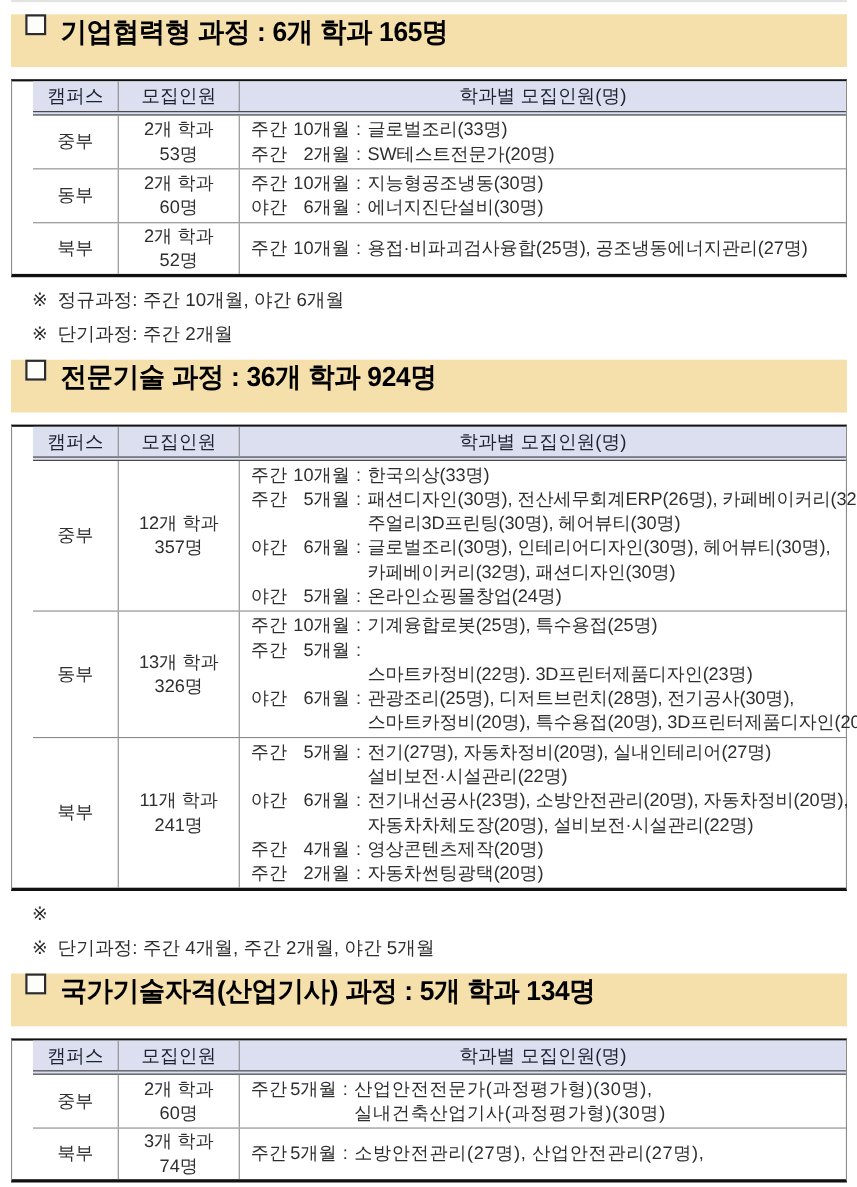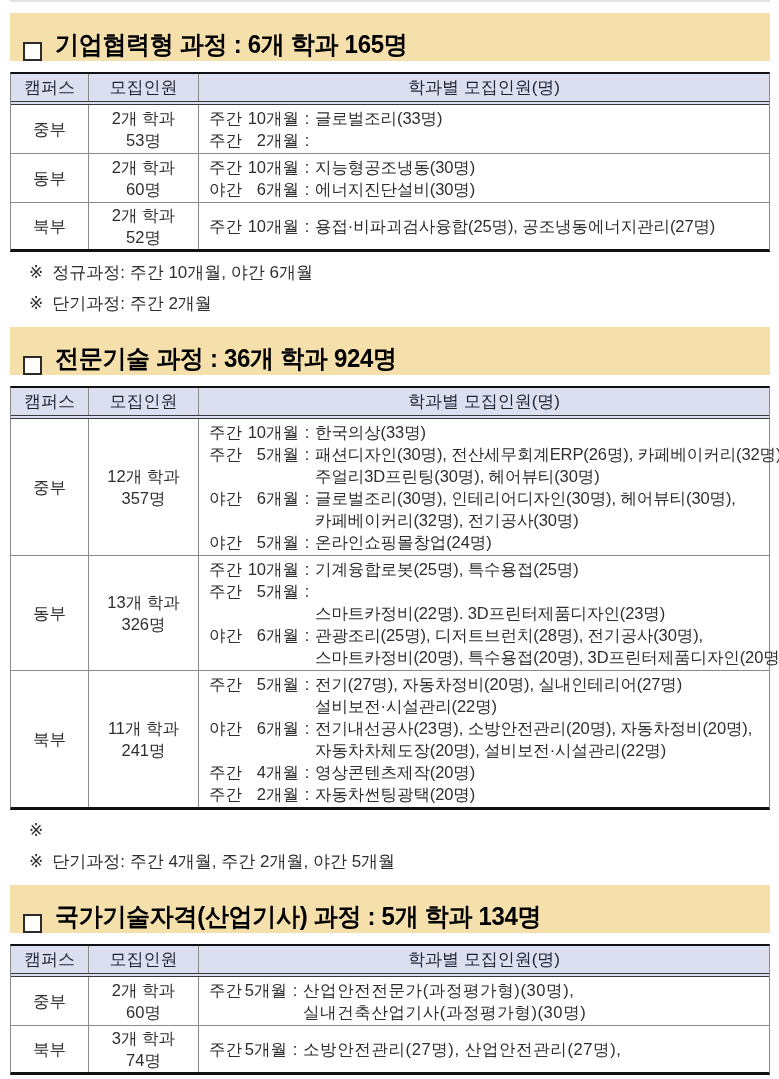--- a/index.html
+++ b/index.html
@@ -16,39 +16,40 @@
     font-family:"Liberation Sans","DejaVu Sans",sans-serif;
     color:var(--ink);
   }
   .canvas{position:relative;width:779px;height:1079px;overflow:hidden;background:#fff;}
   .top-strip{position:absolute;top:0;left:10px;width:760px;height:2px;background:#e3e3e3;}
   #sections-root{position:relative;padding:2px 9px 0 10px;}
 
   
   .section-bar{
     margin-top:12px;height:48px;background:var(--bar-bg);
-    display:flex;align-items:flex-end;gap:13px;padding-left:13px;
+    display:flex;align-items:flex-start;gap:13px;padding-left:13px;
   }
   .course-section:first-of-type .section-bar{margin-top:11px;}
   .bullet{
     width:19px;height:19px;flex-shrink:0;
     border:2px solid #2b2b2b;background:#fdfdf9;
   }
   .section-title{
     font-size:24px;font-weight:700;color:#000;letter-spacing:-0.3px;
     white-space:pre;transform:scaleY(1.04);
   }
 
   
   .rtable{
     margin-top:11px;
     border:1px solid var(--border-light);
     border-top:2px solid var(--border-dark);
     border-bottom:3px solid var(--border-dark);
     font-size:16.5px;
+    padding-left:19px;
   }
   .thead{
     display:grid;grid-template-columns:78px 110px 1fr;
     background:var(--thead-bg);
     border-bottom:4px double #3a3a3a;
   }
   .th{
     text-align:center;padding:3px 0 2px;font-size:17px;color:#1e2230;
     line-height:22px;
   }
@@ -118,20 +119,21 @@
     </div>
     <div class="td c3">
                 <div class="dline">
     <span class="dur"><span class="dur-shift">주간</span><span class="dur-len">10개월</span></span>
     <span class="sep">:</span>
     <span class="crs">글로벌조리(33명)</span>
   </div>
                 <div class="dline">
     <span class="dur"><span class="dur-shift">주간</span><span class="dur-len">2개월</span></span>
     <span class="sep">:</span>
+    <span class="crs">SW테스트전문가(20명)</span>
   </div>
               </div>
   </div>
             <div class="trow">
     <div class="td c1">
       <span class="campus">동부</span>
     </div>
     <div class="td c2">
       <span class="cap1">2개 학과</span>
       <span class="cap2">60명</span>
@@ -215,21 +217,21 @@
     <span class="crs">주얼리3D프린팅(30명), 헤어뷰티(30명)</span>
   </div>
                 <div class="dline">
     <span class="dur"><span class="dur-shift">야간</span><span class="dur-len">6개월</span></span>
     <span class="sep">:</span>
     <span class="crs">글로벌조리(30명), 인테리어디자인(30명), 헤어뷰티(30명),</span>
   </div>
                 <div class="dline">
     <span class="dur"><span class="dur-shift"></span><span class="dur-len"></span></span>
     <span class="sep"></span>
-    <span class="crs">카페베이커리(32명), 전기공사(30명)</span>
+    <span class="crs">카페베이커리(32명), 패션디자인(30명)</span>
   </div>
                 <div class="dline">
     <span class="dur"><span class="dur-shift">야간</span><span class="dur-len">5개월</span></span>
     <span class="sep">:</span>
     <span class="crs">온라인쇼핑몰창업(24명)</span>
   </div>
               </div>
   </div>
             <div class="trow">
     <div class="td c1">

